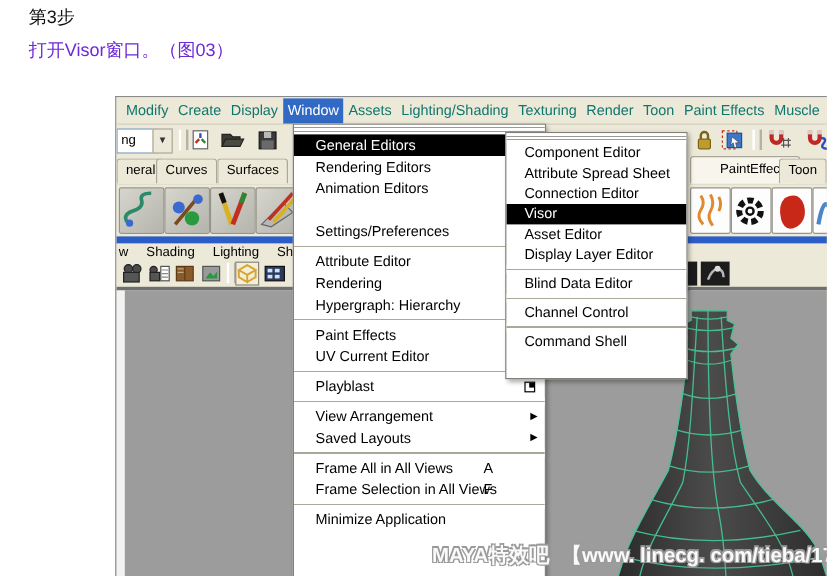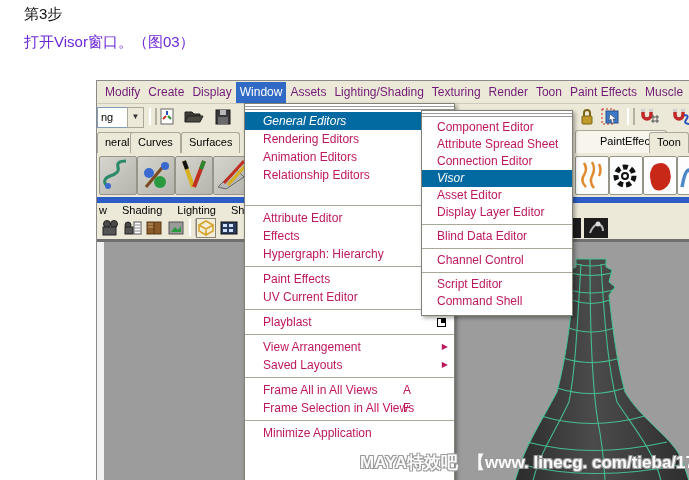--- a/index.html
+++ b/index.html
@@ -10,21 +10,21 @@
   .step{position:absolute;left:8px;top:5px;font-size:15px;color:#111;}
   .instr{position:absolute;left:8px;top:33px;font-size:15px;color:#6d28d9;}
 
   
   #maya{position:absolute;left:80px;top:80px;width:609px;height:400px;background:#ece9d8;
         border-left:1px solid #8a8a8a;border-top:1px solid #8a8a8a;overflow:hidden;}
 
   
   #menubar{position:absolute;left:0;top:0;width:100%;height:23px;background:#ece9d8;
            border-bottom:1px solid #cfcbbb;display:flex;align-items:center;padding-left:4px;box-sizing:border-box;}
-  .mb-item{font-size:12px;color:#701a75;padding:0 4px;line-height:21px;white-space:nowrap;}
+  .mb-item{font-size:12px;color:#0f766e;padding:0 4px;line-height:21px;white-space:nowrap;}
   .mb-item.active{background:#316ac5;color:#fff;}
 
   
   #statusline{position:absolute;left:0;top:23px;width:100%;height:26px;background:#ece9d8;}
   .dd{position:absolute;left:0;top:3px;width:30px;height:19px;background:#fff;border:1px solid #7f9db9;
       font-size:11px;line-height:18px;padding-left:3px;color:#000;}
   .dd-btn{position:absolute;left:30px;top:3px;width:15px;height:19px;background:#ece9d8;border:1px solid #aca899;
       font-size:8px;text-align:center;line-height:18px;color:#333;}
   .sl-sep{position:absolute;top:4px;width:4px;height:17px;border-left:2px solid #fff;border-right:2px solid #b5b2a5;}
   .sl-ic{position:absolute;top:3px;width:20px;height:20px;}
@@ -53,23 +53,23 @@
 
   #vpline{position:absolute;left:0;top:158px;width:100%;height:3px;background:#6f6f6f;}
   #viewport{position:absolute;left:0;top:161px;width:100%;height:239px;background:#9c9c9c;}
   #vp-leftstrip{position:absolute;left:0;top:161px;width:7px;height:239px;background:#f2f2f2;}
   #bluesliver{position:absolute;left:470px;top:85px;width:8px;height:19px;background:#2a58c8;}
 
   
   .menu{position:absolute;background:#fff;border:1px solid #828177;box-shadow:2px 2px 4px rgba(0,0,0,.35);
         overflow:hidden;z-index:30;}
   .tear{height:8px;background:linear-gradient(#fff 0 2px,#9a9a9a 2px 3px,#fff 3px 5px,#9a9a9a 5px 6px,#fff 6px);}
-  .mi{position:relative;height:18px;line-height:18px;font-size:12px;color:#be185d;padding-left:18px;white-space:nowrap;}
+  .mi{position:relative;height:18px;line-height:18px;font-size:12px;color:#000000;padding-left:18px;white-space:nowrap;}
   .mi2{height:17px;line-height:17px;}
-  .mi.hl{background:#0369a1;color:#fff;font-style:italic;}
+  .mi.hl{background:#000000;color:#fff;}
   .msep{height:7px;background:linear-gradient(#fff 0 3px,#aca899 3px 4px,#fff 4px);}
   .arr{position:absolute;right:6px;top:0;font-size:8px;line-height:18px;}
   .hotkey{position:absolute;left:158px;top:0;}
   .opt{position:absolute;right:8px;top:5px;width:7px;height:7px;border:1px solid #000;background:#fff;}
   .opt i{position:absolute;right:0;top:0;width:4px;height:4px;background:#000;}
 
   
   #watermark{position:absolute;left:344px;top:451px;z-index:40;white-space:nowrap;font-size:17px;font-weight:bold;
      color:rgba(255,255,255,.95);
      text-shadow:-1px -1px 0 #9a9a9a,1px -1px 0 #9a9a9a,-1px 1px 0 #9a9a9a,1px 1px 0 #9a9a9a;}
@@ -328,29 +328,29 @@
     <div class="mi hl">
       <span>General Editors</span>
       <span class="arr">▶</span></div>
     <div class="mi">
       <span>Rendering Editors</span>
       <span class="arr">▶</span></div>
     <div class="mi">
       <span>Animation Editors</span>
       <span class="arr">▶</span></div>
     <div class="mi">
-      <span>Relationship Editors</span>
-      <span class="arr">▶</span></div>
-    <div class="mi">
+      <span class="arr">▶</span></div>
+    <div class="mi">
+      <span>Settings/Preferences</span>
       <span class="arr">▶</span></div>
     <div class="msep"></div>
     <div class="mi">
       <span>Attribute Editor</span></div>
     <div class="mi">
-      <span>Effects</span></div>
+      <span>Rendering</span></div>
     <div class="mi">
       <span>Hypergraph: Hierarchy</span></div>
     <div class="msep"></div>
     <div class="mi">
       <span>Paint Effects</span></div>
     <div class="mi">
       <span>UV Current Editor</span></div>
     <div class="msep"></div>
     <div class="mi">
       <span>Playblast</span>
@@ -393,22 +393,20 @@
     <div class="mi mi2" style="padding-left:15px">
       <span>Display Layer Editor</span></div>
     <div class="msep"></div>
     <div class="mi mi2" style="padding-left:15px">
       <span>Blind Data Editor</span></div>
     <div class="msep"></div>
     <div class="mi mi2" style="padding-left:15px">
       <span>Channel Control</span></div>
     <div class="msep"></div>
     <div class="mi mi2" style="padding-left:15px">
-      <span>Script Editor</span></div>
-    <div class="mi mi2" style="padding-left:15px">
       <span>Command Shell</span></div>
   </div>
 
   <div id="watermark">
     <span class="brand">MAYA特效吧</span><span class="url">【www. linecg. com/tieba/1745】</span>
   </div>
 
 </div>
 
 </body></html>

